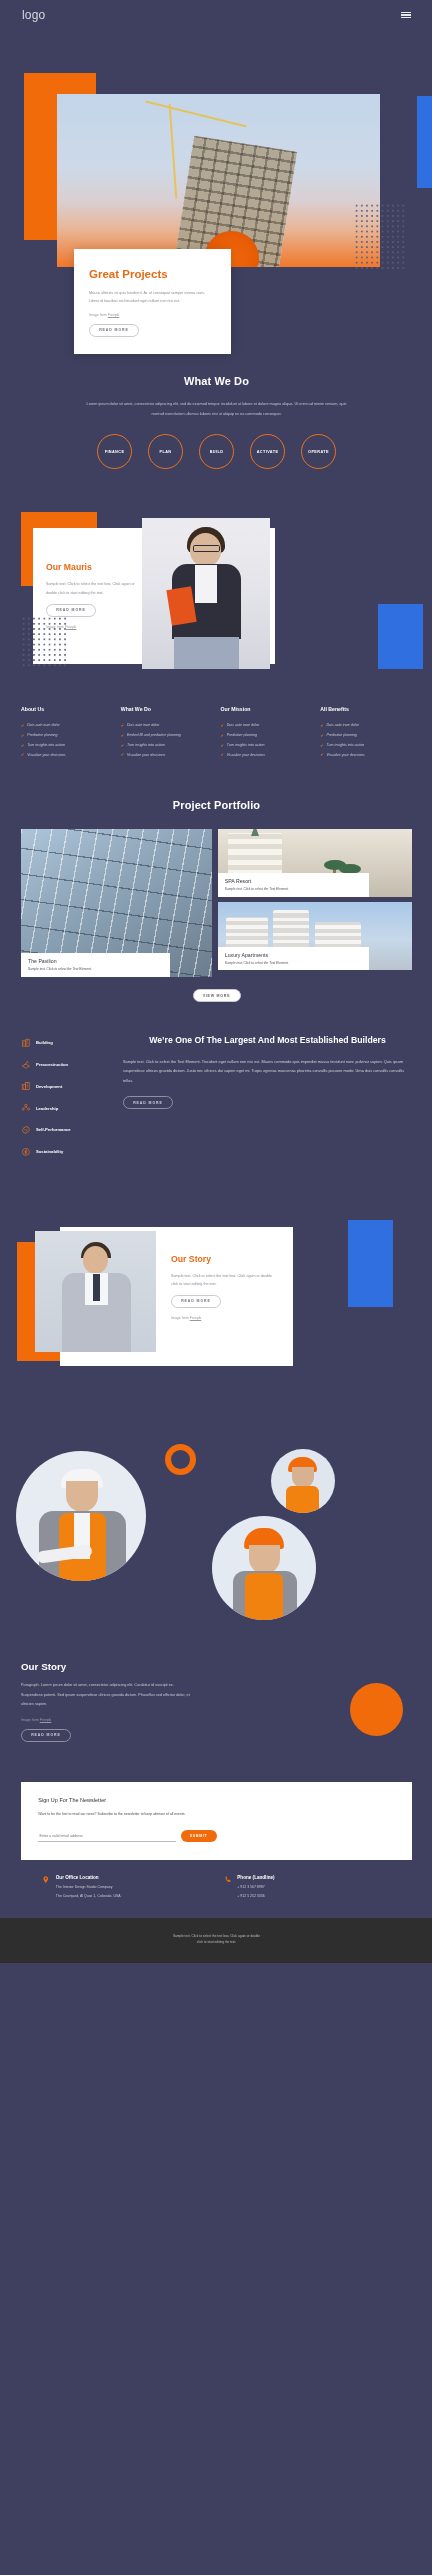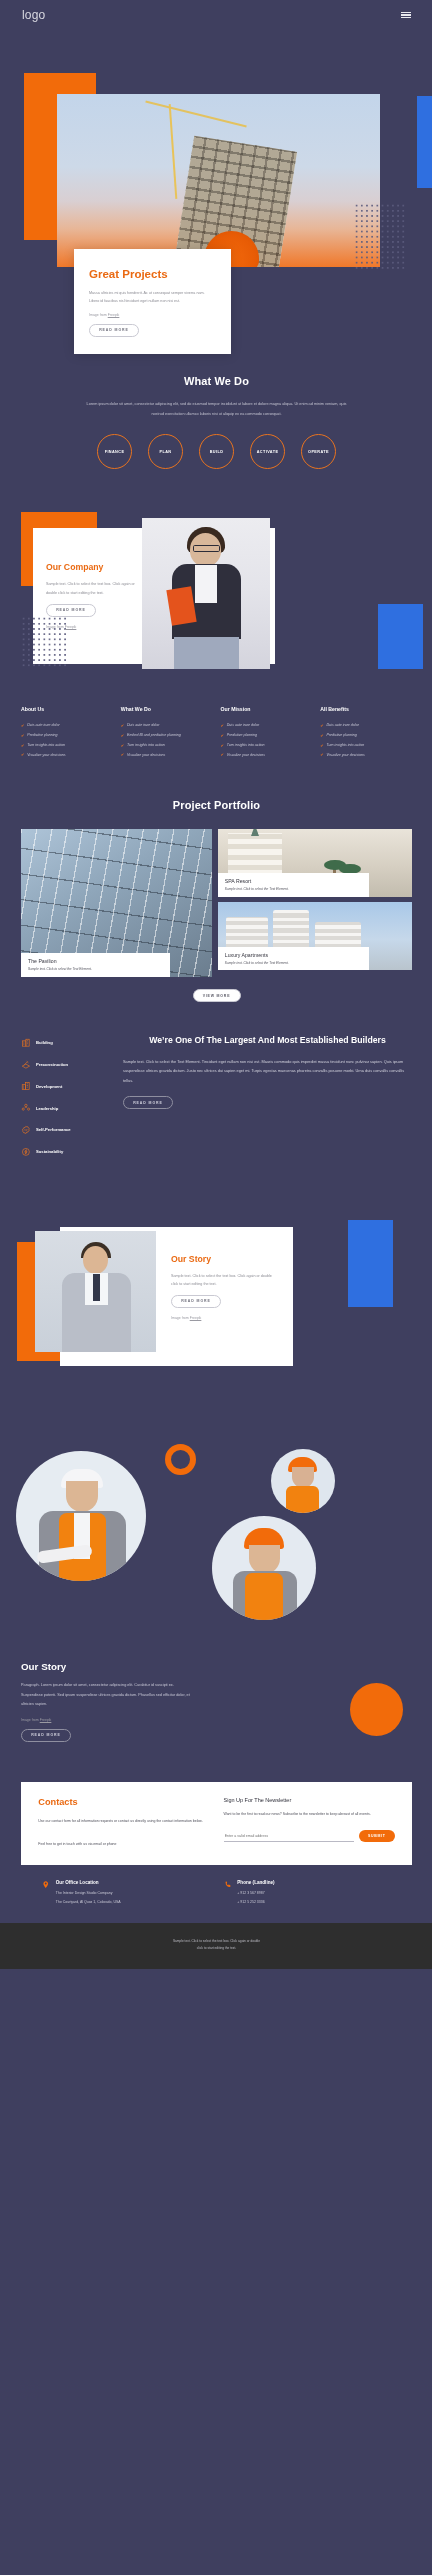--- a/index.html
+++ b/index.html
@@ -333,21 +333,21 @@
     <div class="company-photo">
       <div class="ph-hair"></div>
         <div class="ph-head"></div>
         <div class="ph-glass"></div>
       <div class="ph-body"></div>
         <div class="ph-shirt"></div>
         <div class="ph-book"></div>
         <div class="ph-jeans"></div>
     </div>
     <div class="company-text">
-      <h2>Our Company</h2>
+      <h2>Our Mauris</h2>
       <div class="lorem-sm">Sample text. Click to select the text box. Click again or double click to start editing the text.</div>
       <button class="btn-outline">READ MORE</button>
       <div class="credit">
         <span>Image from </span><u>Freepik</u>
       </div>
     </div>
   </div>
 
   <div class="cols">
     <div class="col">
@@ -581,25 +581,20 @@
     <p>Paragraph. Lorem ipsum dolor sit amet, consectetur adipiscing elit. Curabitur id suscipit ex. Suspendisse potenti. Sed ipsum suspendisse ultrices gravida dictum. Phasellus sed efficitur dolor, et ultricies sapien.</p>
     <div class="credit">
       <span>Image from </span><u>Freepik</u>
     </div>
     <button class="btn-outline onDark">READ MORE</button>
     <div class="big-orange-dot"></div>
   </div>
 
   <div class="contacts-wrap">
     <div class="contacts-card">
-      <div class="c-left">
-        <h2>Contacts</h2>
-        <p>Use our contact form for all information requests or contact us directly using the contact information below.</p>
-        <p style="margin-top:15px;">Feel free to get in touch with us via email or phone</p>
-      </div>
       <div class="c-right">
         <h3>Sign Up For The Newsletter</h3>
         <p>Want to be the first to read our news? Subscribe to the newsletter to keep abreast of all events.</p>
         <div class="subscribe">
           <input class="sub-input" type="text" placeholder="Enter a valid email address" style="">
           <button class="sub-btn">SUBMIT</button>
         </div>
       </div>
     </div>
 

